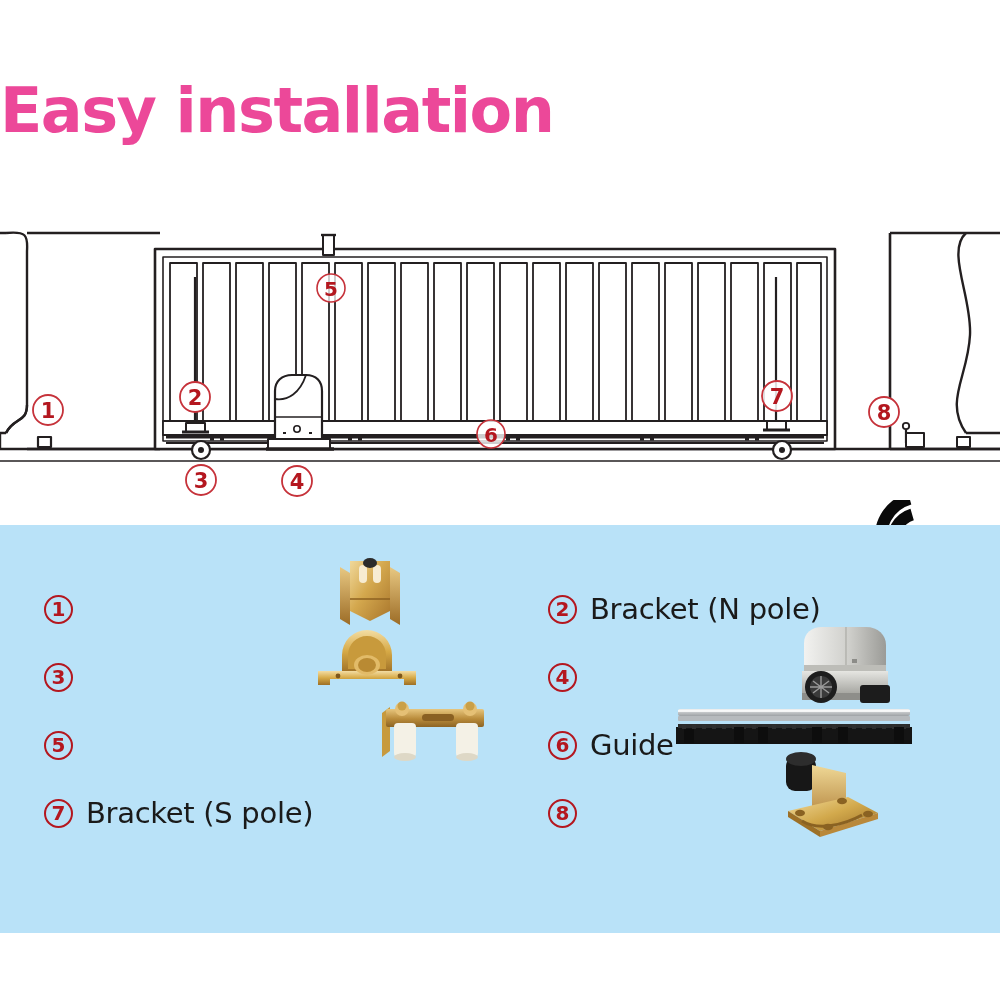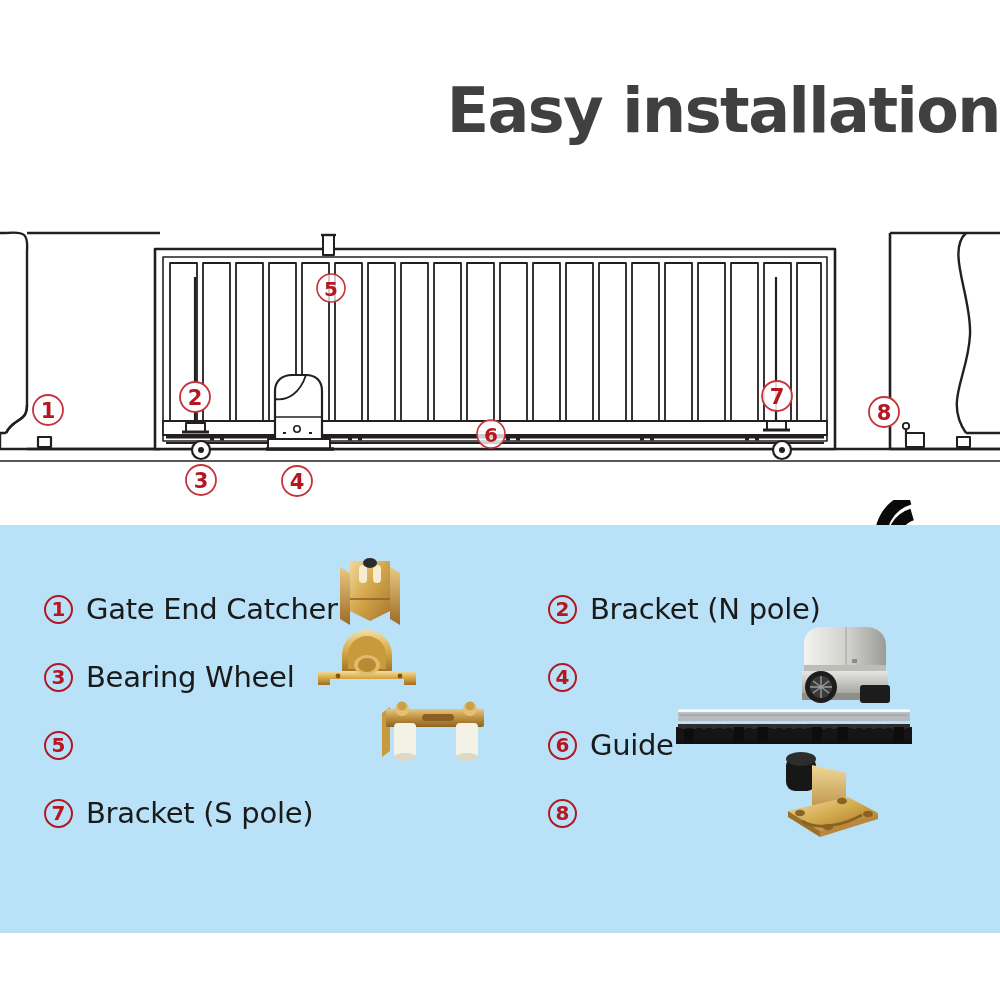--- a/index.html
+++ b/index.html
@@ -14,26 +14,26 @@
     overflow: hidden;
     font-family: "DejaVu Sans", "Liberation Sans", sans-serif;
   }
 
   
   .title {
     position: absolute;
     top: 80px;
     left: 0;
     width: 1000px;
-    text-align: right;
+    text-align: left;
     font-family: "DejaVu Sans", "Liberation Sans", sans-serif;
     font-weight: 700;
     font-size: 62px;
     letter-spacing: -1.5px;
-    color: #404040;
+    color: #ec4899;
     line-height: 1;
   }
 
   
   .diagram {
     position: absolute;
     top: 205px;
     left: 0;
     width: 1000px;
     height: 310px;
@@ -285,21 +285,20 @@
 </svg>
 </div>
 
 <div class="legend-panel">
   <div class="legend-grid">
 
     <div class="legend-col left">
 
       <div class="legend-row">
         <div class="num-badge">1</div>
-        <div class="legend-label">Gate End Catcher</div>
         <svg class="legend-thumb" style="left:282px; top:-26px;" width="86" height="82" viewBox="0 0 86 82">
           <defs>
             <linearGradient id="brass1" x1="0" y1="0" x2="1" y2="1">
               <stop offset="0%" stop-color="#f0d89a"></stop>
               <stop offset="45%" stop-color="#d4a84e"></stop>
               <stop offset="100%" stop-color="#a9762c"></stop>
             </linearGradient>
             <linearGradient id="brass2" x1="0" y1="0" x2="0" y2="1">
               <stop offset="0%" stop-color="#e8c882"></stop>
               <stop offset="100%" stop-color="#9c6c26"></stop>
@@ -310,21 +309,20 @@
           <path d="M24 12 L64 12 L64 62 L44 72 L24 62 Z" fill="url(#brass1)"></path>
           <rect x="33" y="16" width="8" height="18" rx="4" fill="#f7ecd2"></rect>
           <rect x="47" y="16" width="8" height="18" rx="4" fill="#f7ecd2"></rect>
           <ellipse cx="44" cy="14" rx="7" ry="5" fill="#2b2b2b"></ellipse>
           <path d="M24 50 L64 50" stroke="#8d6121" stroke-width="1.6" fill="none"></path>
         </svg>
       </div>
 
       <div class="legend-row">
         <div class="num-badge">3</div>
-        <div class="legend-label">Bearing Wheel</div>
         <svg class="legend-thumb" style="left:268px; top:-22px;" width="110" height="70" viewBox="0 0 110 70">
           <defs>
             <linearGradient id="brass3" x1="0" y1="0" x2="0" y2="1">
               <stop offset="0%" stop-color="#f3dda3"></stop>
               <stop offset="50%" stop-color="#d6a946"></stop>
               <stop offset="100%" stop-color="#9d6f26"></stop>
             </linearGradient>
           </defs>
           <path d="M30 52 L30 34 A25 25 0 0 1 80 34 L80 52 Z" fill="url(#brass3)"></path>
           <path d="M36 34 A19 19 0 0 1 74 34 L74 48 L36 48 Z" fill="#c89a3c"></path>

